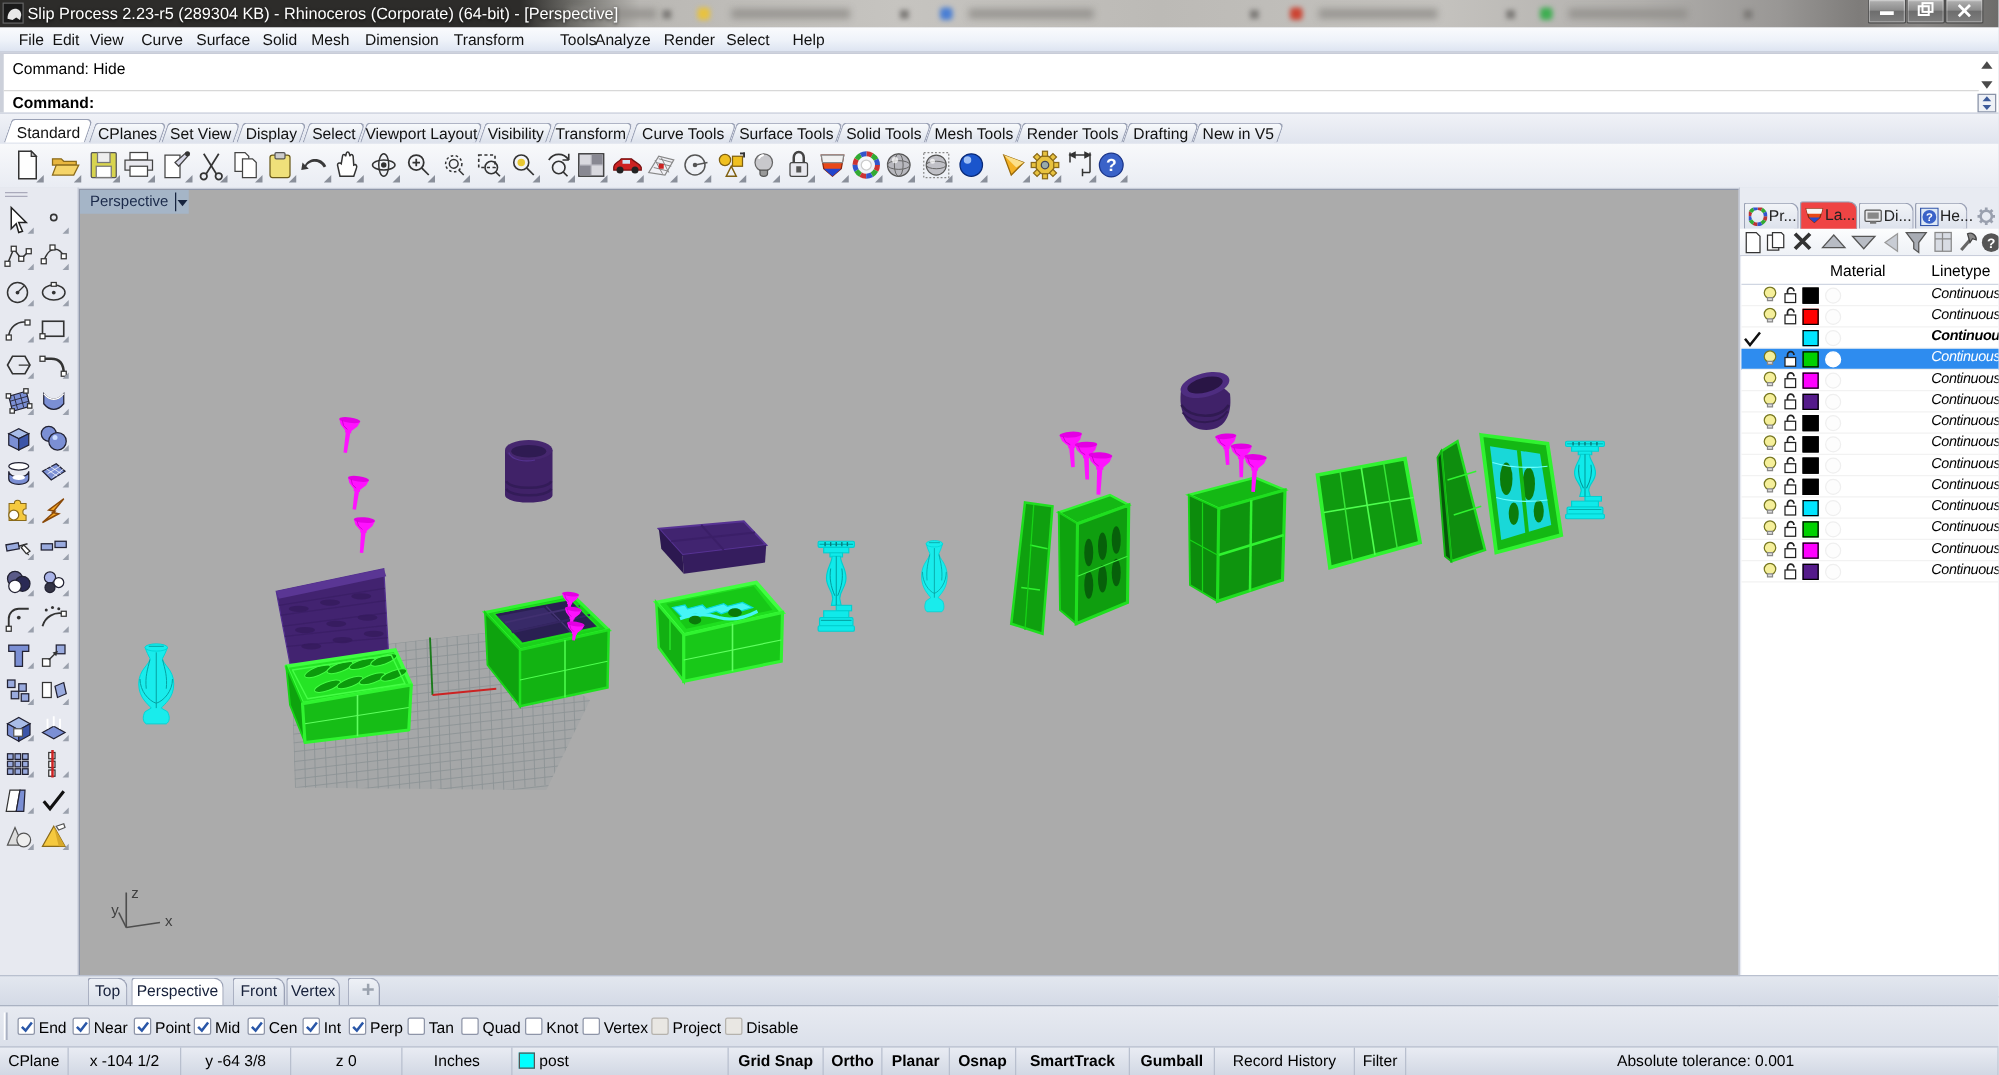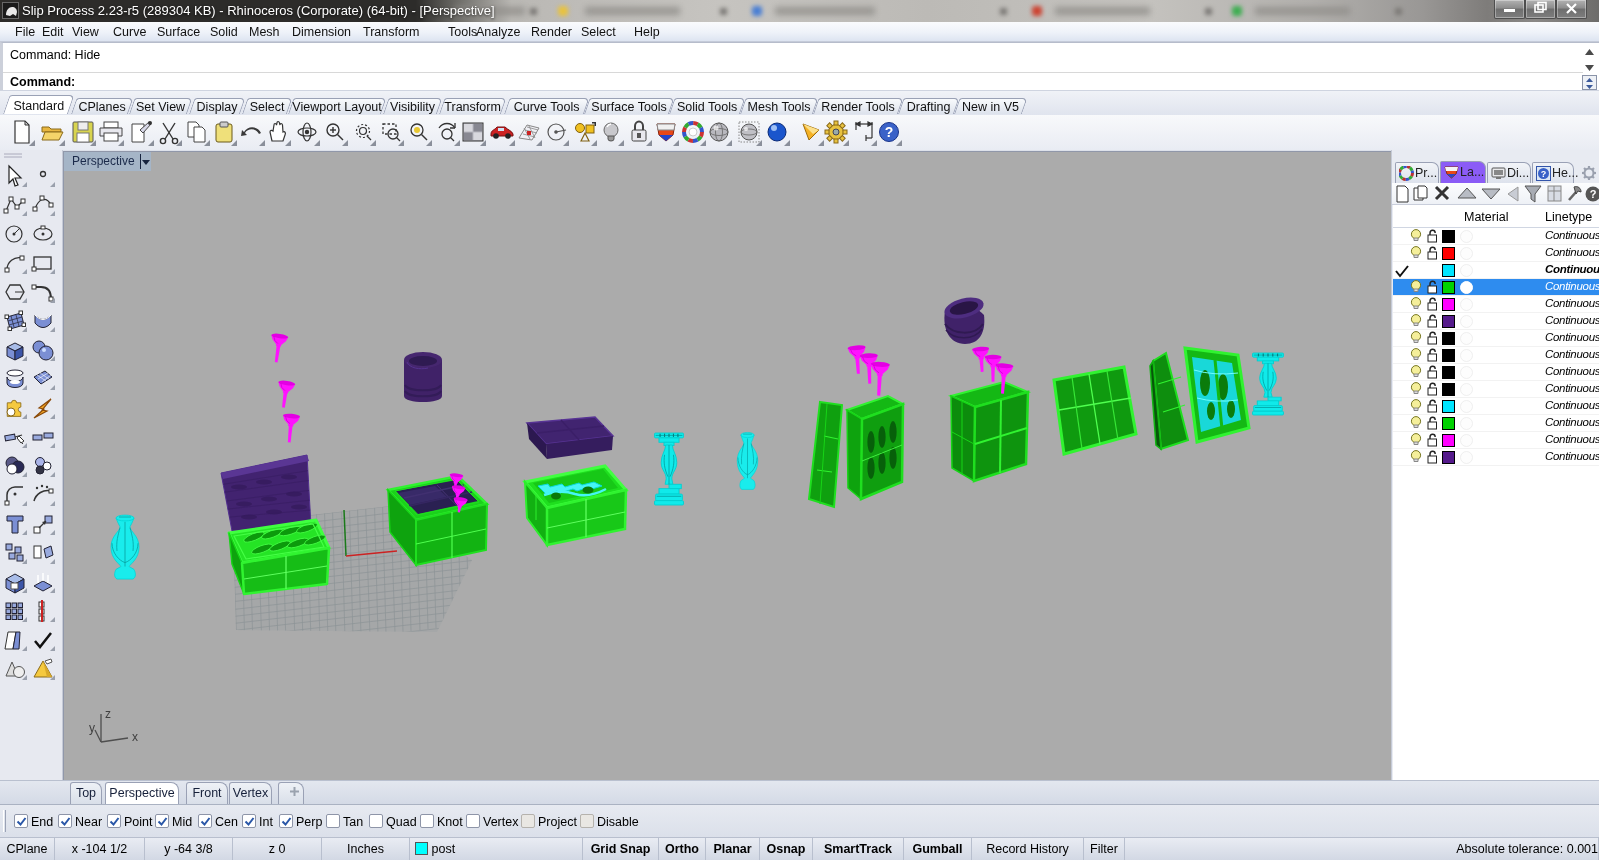--- a/index.html
+++ b/index.html
@@ -27,21 +27,21 @@
 .ttab.active span { padding-top:3px; }
 #toolbar { left:0; top:115px; width:1599px; height:35px; background:linear-gradient(#f8f9fb,#e9ecf3); }
 #sidebar { left:0; top:150px; width:63px; height:630px; background:#e7e9f0; border-right:1px solid #c5cad6;}
 #viewport { left:64px; top:152px; width:1327px; height:628px; background:#ababab; outline:1px solid #9097a9; }
 #vplabel { position:absolute; left:0; top:0; width:87px; height:19px; background:#a5b5c7; color:#1b2a4a; font-size:12px; padding:2px 0 0 8px; }
 #vplabel .sep { position:absolute; right:10px; top:2px; bottom:2px; width:1.5px; background:#17243f;}
 #vplabel .arr { position:absolute; right:1px; top:8px; width:0; height:0; border:4px solid transparent; border-top:5px solid #17243f; }
 #rpanel { left:1391px; top:150px; width:208px; height:687px; background:#e8ebf2; border-left:1px solid #c5cad6; }
 #rtabs { position:absolute; left:0; top:11px; width:208px; height:22px; }
 .rtab { position:absolute; bottom:0; height:21px; font-size:12.5px; color:#222; border:1px solid #9aa1b5; border-bottom:none; border-radius:2px 7px 0 0; background:linear-gradient(#f2f4f8,#dde2ec); }
-.rtab.active { background:#8b5cf6; z-index:2; height:22px;margin-top:32px;}
+.rtab.active { background:#ef4444; z-index:2; height:22px;margin-top:32px;}
 .rtab svg { position:absolute; left:3px; top:3px; }
 .rtab span { position:absolute; left:19px; top:3px; white-space:nowrap; overflow:hidden; }
 #rtools { position:absolute; left:0; top:33px; width:208px; height:22px; background:linear-gradient(#fcfdfe,#eef1f6); border-bottom:1px solid #c9cedb;}
 #rlist { position:absolute; left:1px; top:55px; width:207px; height:576px; background:#fff; overflow:hidden;}
 #rhead { height:23px; border-bottom:1px solid #d0d6e2; position:relative; background:#fff; font-size:12.5px; color:#000;}
 #rhead span { position:absolute; top:5px; }
 .lrow { height:17px; position:relative; font-size:11.5px; letter-spacing:-0.3px; color:#000; border-bottom:1px solid #f2f2f2;}
 .lrow.sel { background:#2e8cef; color:#fff; }
 .sw { position:absolute; left:49px; top:1.5px; width:13px; height:13px; border:1px solid #000; }
 .ltxt { position:absolute; left:152px; top:1px;font-style:italic; }
@@ -1366,14 +1366,14 @@
 <div class="scell" style="left:322px; width:88px">Inches</div>
 <div class="scell" style="left:410px; width:173px; text-align:left; padding-left:5px"><span style="display:inline-block;width:13px;height:13px;background:#00ffff;border:1px solid #555;vertical-align:-2px"></span> post</div>
 <div class="scell sb" style="left:583px; width:76px">Grid Snap</div>
 <div class="scell sb" style="left:659px; width:47px">Ortho</div>
 <div class="scell sb" style="left:706px; width:54px">Planar</div>
 <div class="scell sb" style="left:760px; width:53px">Osnap</div>
 <div class="scell sb" style="left:813px; width:91px">SmartTrack</div>
 <div class="scell sb" style="left:904px; width:68px">Gumball</div>
 <div class="scell" style="left:972px; width:112px">Record History</div>
 <div class="scell" style="left:1084px; width:41px">Filter</div>
-<div class="scell" style="left:1125px; width:474px; text-align:right; padding-left:6px">Absolute tolerance: 0.001</div>
+<div class="scell" style="left:1125px; width:474px; text-align:center; padding-left:6px">Absolute tolerance: 0.001</div>
 </div>
 </div>
 </body></html>

